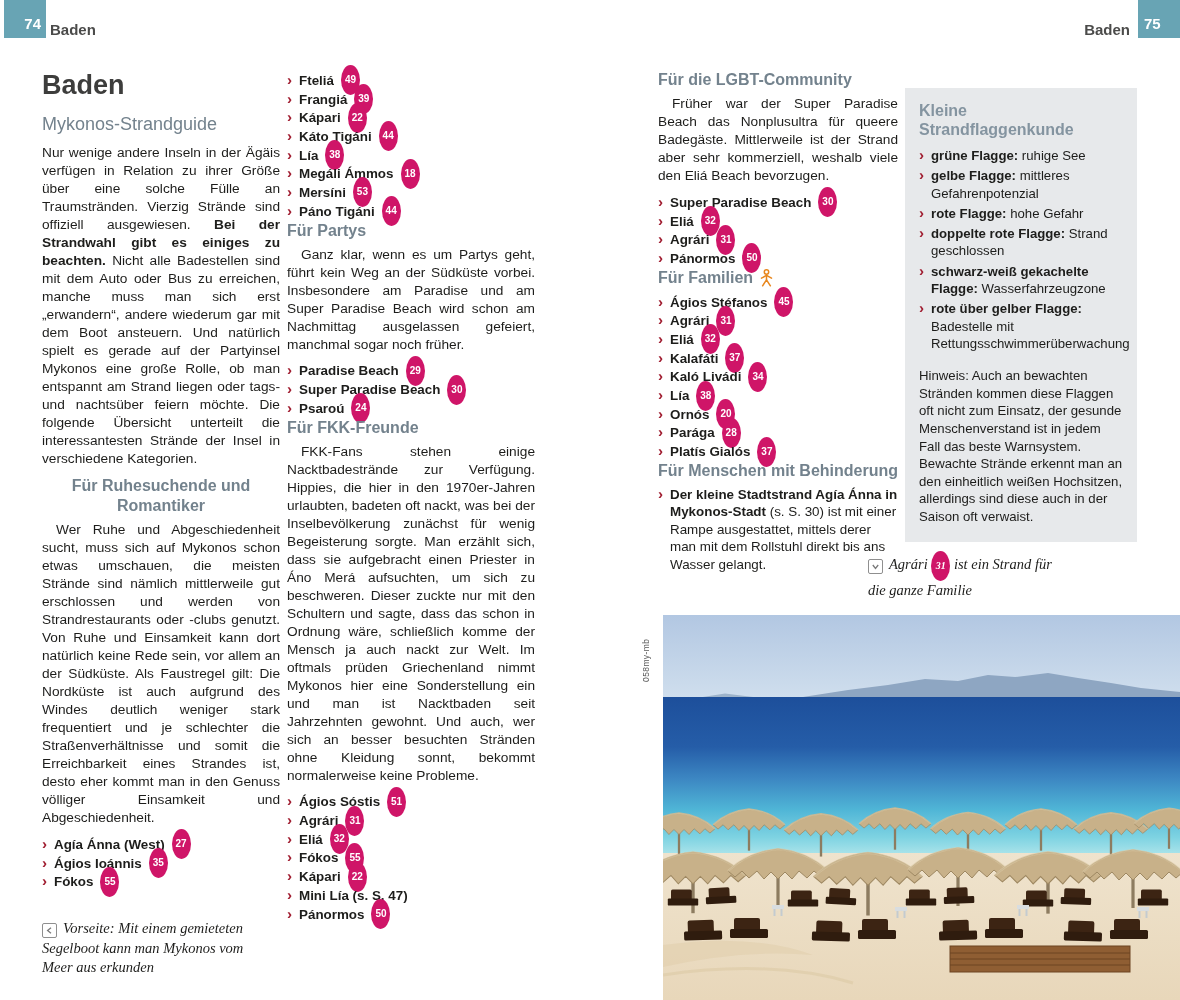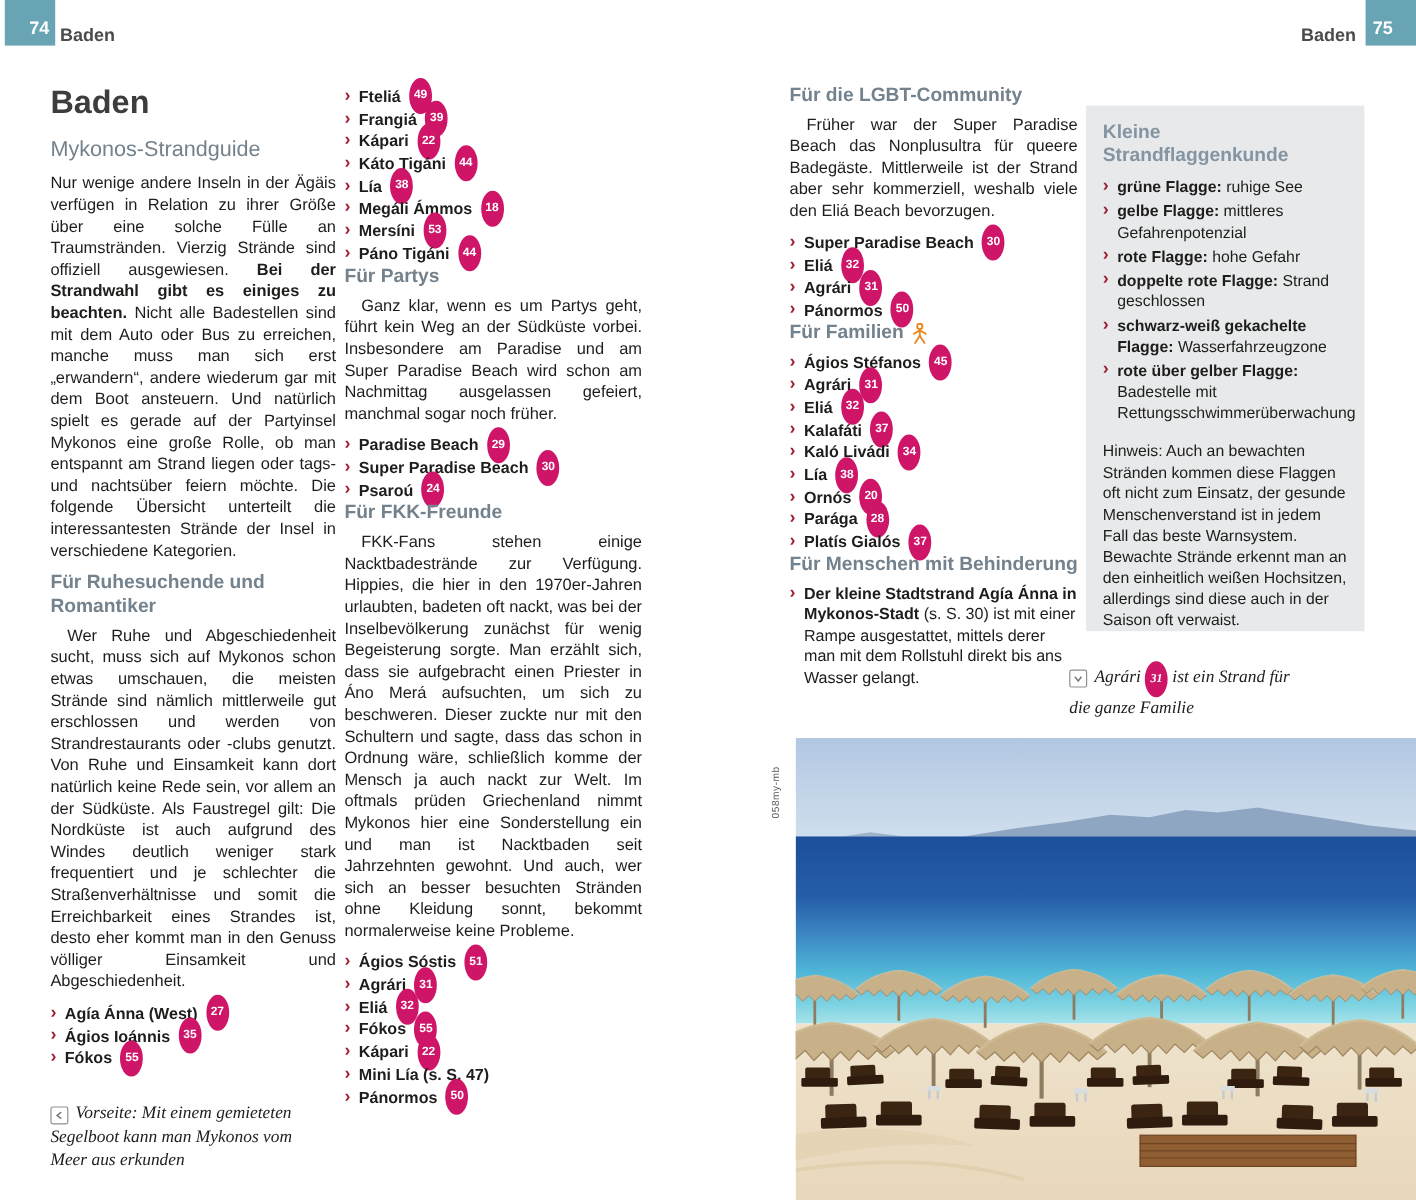--- a/index.html
+++ b/index.html
@@ -15,21 +15,21 @@
   .rh.left{left:50px;}
   .rh.right{right:50px;}
   
   .col{position:absolute;top:70px;}
   .c1{left:42px;width:238px;}
   .c2{left:287px;width:248px;}
   .c3{left:658px;width:240px;}
   h1.title{font-size:27px;line-height:30px;font-weight:bold;color:#3d3d3c;margin:0 0 14px;}
   h2.sec{font-size:18px;line-height:21px;font-weight:normal;color:#73828d;margin:0 0 9px;}
   h3.sub{font-size:16px;line-height:20px;font-weight:bold;color:#73828d;margin:0 0 5px;
-         display:flex;align-items:center;gap:7px;}
+         display:flex;align-items:center;gap:7px;text-align:center;}
   h3.sub.first{margin-top:0;}
   p.body{font-size:13.7px;line-height:18px;text-align:justify;margin:0 0 8px;
          text-justify:inter-word;hyphens:auto;}
   p.body .ind{display:inline-block;width:14px;}
   .b{font-weight:bold;}
   
   .blist{margin:1px 0 0;}
   .bli{display:flex;align-items:center;gap:7px;height:18.7px;font-size:13.4px;font-weight:bold;}
   .chev{color:#a01d30;font-weight:bold;font-size:15px;line-height:1;transform:translateY(-1px);}
   .lab{white-space:nowrap;}
@@ -39,28 +39,28 @@
   
   .bullet-par{display:flex;gap:7px;font-size:13.4px;line-height:17.5px;margin-top:2px;}
   .bullet-par .chev{padding-top:1px;}
   
   .caption{font-family:"Liberation Serif",serif;font-style:italic;font-size:14.5px;line-height:19.5px;}
   .cap1{margin-top:28px;width:222px;}
   .capicon{display:inline-flex;align-items:center;justify-content:center;width:13px;height:13px;
            border:1px solid #8f8f8f;border-radius:2px;vertical-align:-1px;margin-right:6px;}
   
   .sidebox{position:absolute;left:905px;top:88px;width:232px;box-sizing:border-box;
-           background:#e7e9eb;padding:13px 13px 0 14px;}
+           background:#e7e9eb;padding:13px 13px 16px 14px;}
   .sidebox h2{font-size:16px;line-height:19px;font-weight:bold;color:#8494a0;margin:0 0 8px;}
   .flag{display:flex;gap:7px;font-size:13.2px;line-height:17.3px;margin-bottom:3px;}
   .flag .chev{padding-top:1px;}
   .flag .fname{font-weight:bold;}
   .sidenote{font-size:13.2px;line-height:17.6px;margin-top:15px;}
   
-  .cap2{position:absolute;left:891px;top:551px;width:185px;}
+  .cap2{position:absolute;left:868px;top:551px;width:185px;}
   
   .photo{position:absolute;left:663px;top:615px;width:517px;height:385px;}
   .photo svg{display:block;}
   .credit{position:absolute;left:641px;top:612px;height:70px;writing-mode:vertical-rl;
           transform:rotate(180deg);font-size:8.5px;color:#5a5a5a;letter-spacing:.4px;}
   .ficon{flex:0 0 auto;}
 </style>
 </head>
 <body>
 

